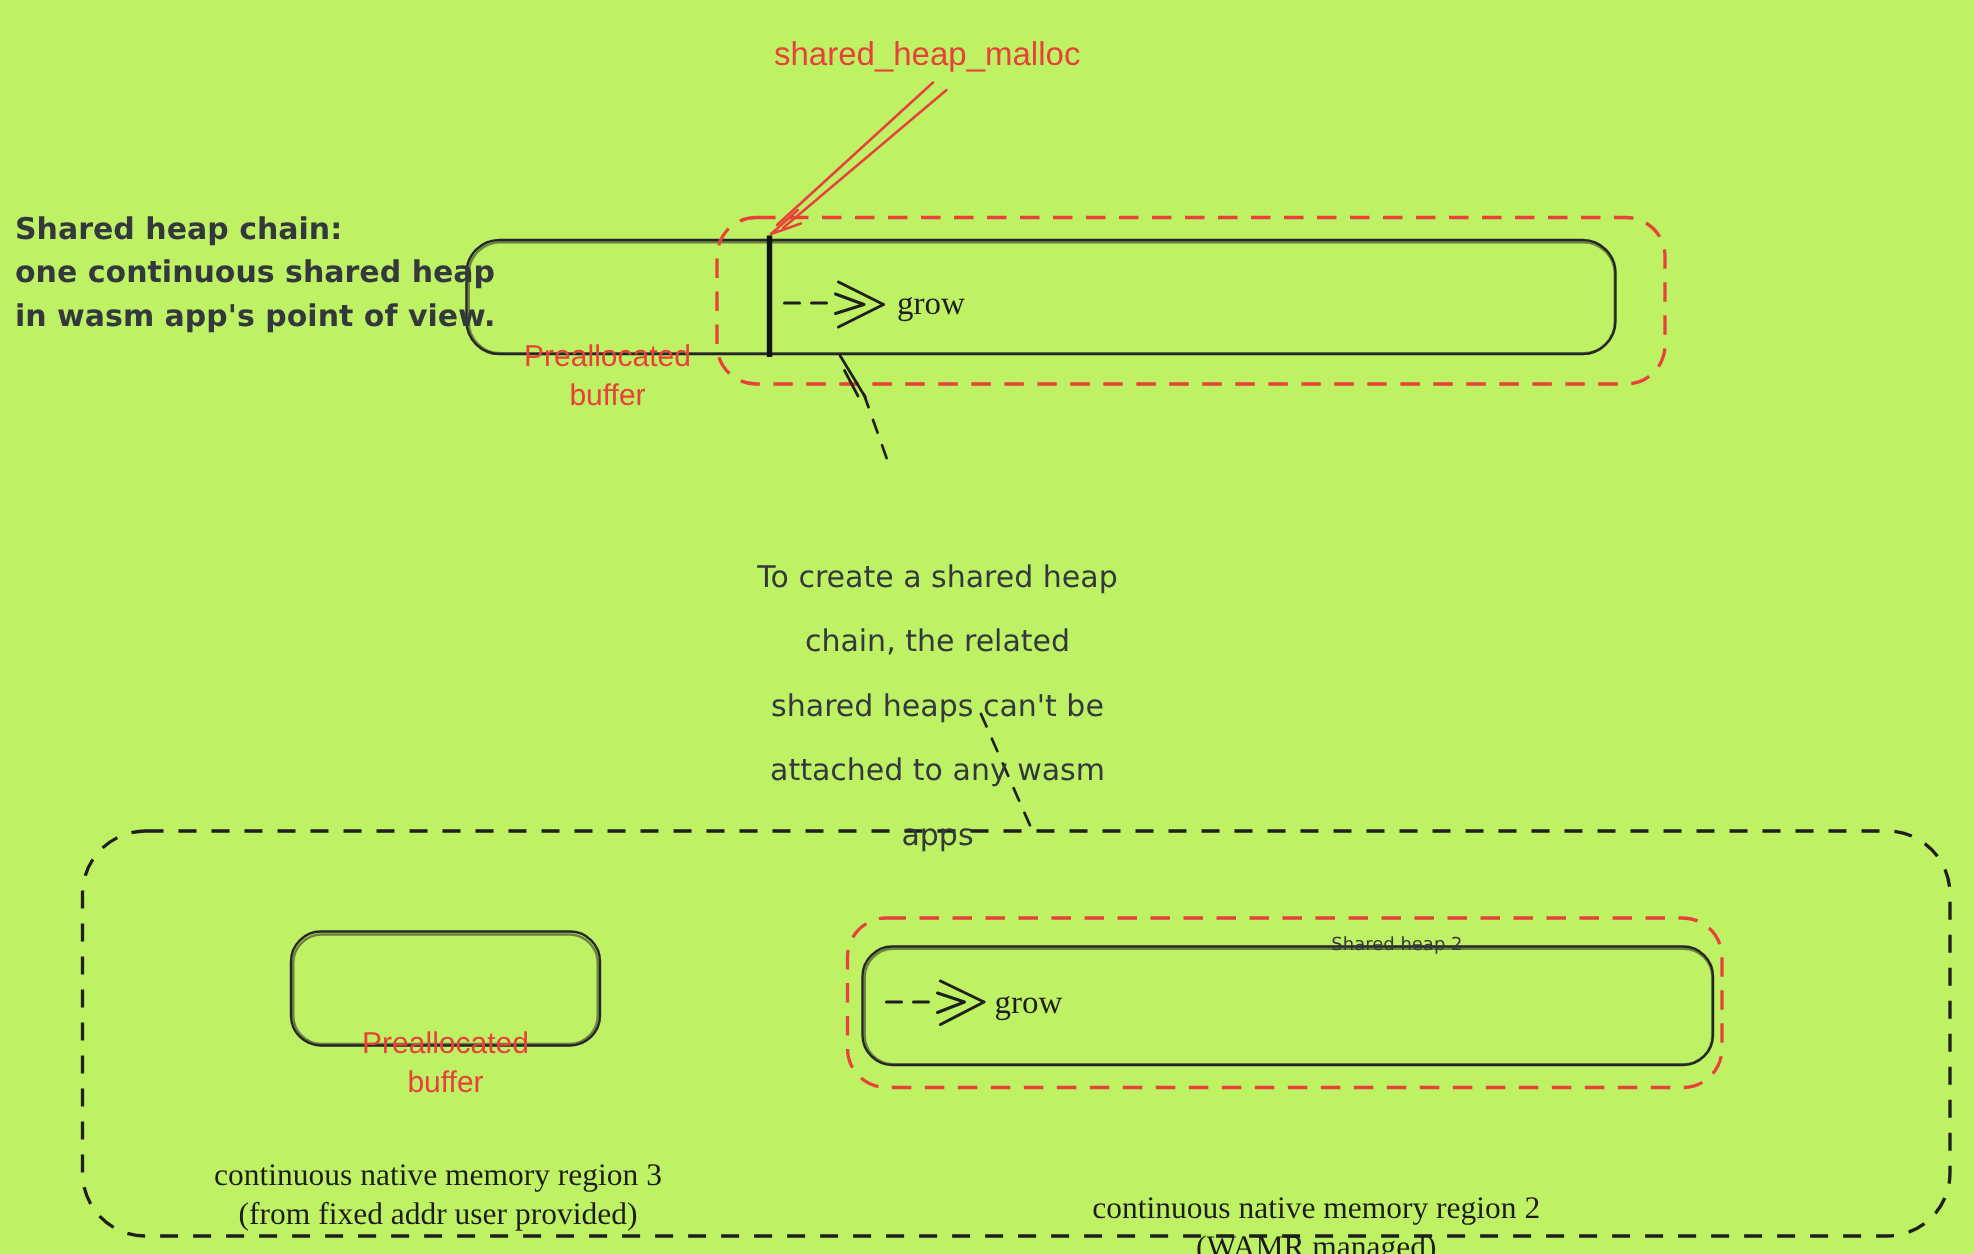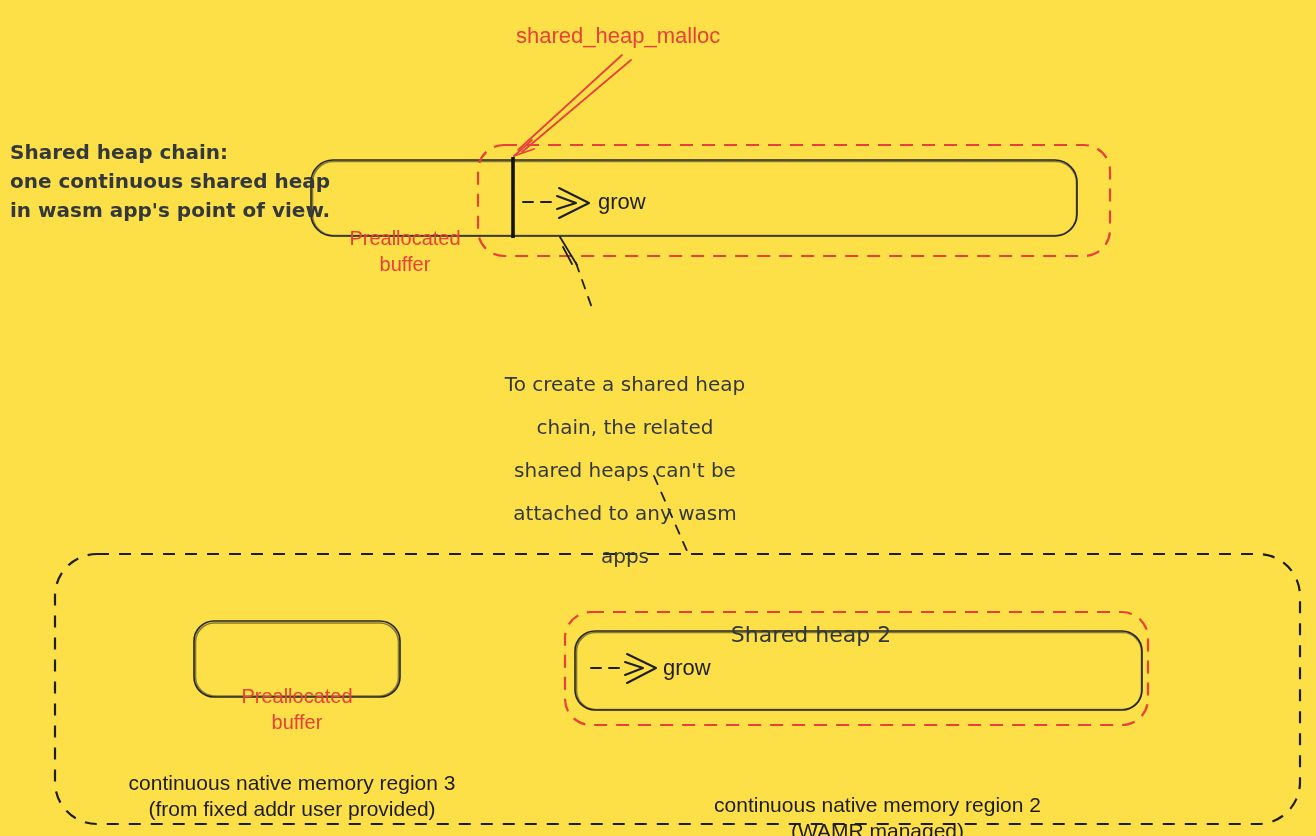--- a/index.html
+++ b/index.html
@@ -1,36 +1,36 @@
 <!DOCTYPE html>
 <html><head>
 <meta charset="utf-8">
 <style>
   html,body{margin:0;padding:0;}
   .canvas{
     position:relative;
     width:1316px;height:836px;
-    background:#fde047;
+    background:#bef264;
     overflow:hidden;
     font-family:"Liberation Sans",sans-serif;
   }
   .layer{position:absolute;left:0;top:0;}
   .txt{position:absolute;white-space:pre-line;}
   .hand{font-family:"DejaVu Sans",sans-serif;color:#33383D;}
-  .plain{font-family:Liberation Sans, sans-serif;color:#1C1C1C;}
+  .plain{font-family:Liberation Serif, serif;color:#1C1C1C;}
   .red{color:#E8403A;}
   .center{text-align:center;margin-top:48px;}
 
   .malloc-label{left:516px;top:23px;font-size:22px;color:#E8403A;}
   .chain-note{left:10px;top:138px;font-size:20px;line-height:29px;font-weight:bold;}
   .prealloc-top{left:325px;top:177px;width:160px;font-size:20px;line-height:26px;}
   .grow-top{left:598px;top:189px;font-size:22px;color:#1E1E1E;}
   .attach-note{left:473px;top:315px;width:304px;font-size:20px;line-height:43px;}
   .heap1-title{left:180px;top:574px;width:200px;font-size:20px;}
-  .heap2-title{left:711px;top:574px;width:200px;font-size:22px;}
+  .heap2-title{left:775px;top:574px;width:200px;font-size:12px;text-align:right;}
   .prealloc-bottom{left:217px;top:635px;width:160px;font-size:20px;line-height:26px;}
   .region1-caption{left:117px;top:722px;width:350px;font-size:21px;line-height:26px;}
   .region2-caption{left:700px;top:744px;width:355px;font-size:21px;line-height:26px;}
   .grow-bottom{left:663px;top:655px;font-size:22px;color:#1E1E1E;}
 </style>
 </head>
 <body>
 
 <div class="canvas">
 

